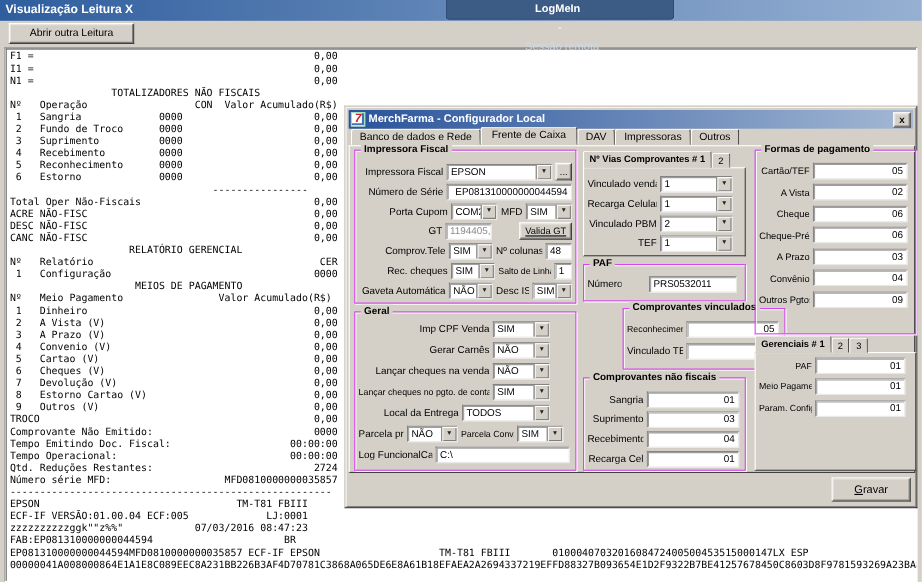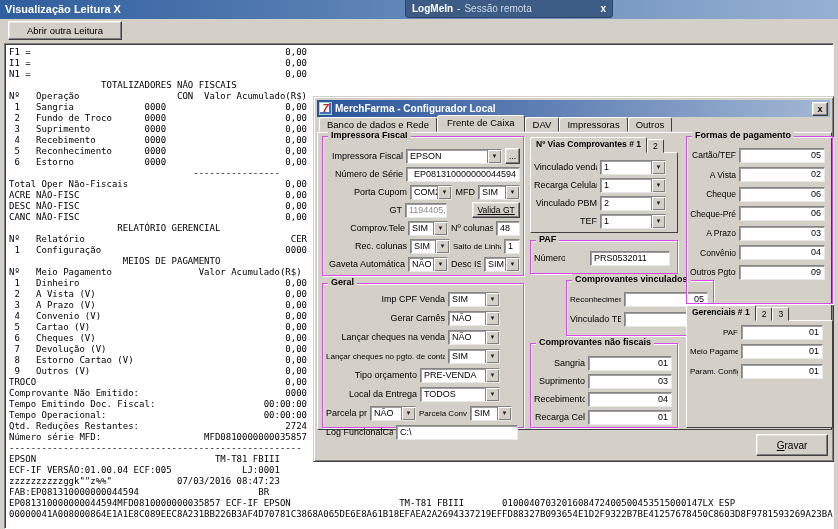--- a/index.html
+++ b/index.html
@@ -4,21 +4,21 @@
 <style>
   html,body{margin:0;padding:0;}
   .screen{position:relative;width:838px;height:529px;background:#d4d0c8;overflow:hidden;
           font-family:"Liberation Sans",sans-serif;-webkit-font-smoothing:none;}
   
   .main-titlebar{position:absolute;left:0;top:0;width:838px;height:19px;
     background:linear-gradient(90deg,#2f5e9e,#96b0d2);color:#fff;font-weight:bold;
     font-size:11px;line-height:19px;padding-left:5px;box-sizing:border-box;}
   .logmein{position:absolute;left:405px;top:0;width:208px;height:18px;background:#3d5c85;
     border:1px solid #2b436a;border-top:none;border-radius:0 0 4px 4px;color:#fff;
-    font-size:10px;line-height:17px;box-sizing:border-box;padding:0 6px;z-index:50;display:flex;align-items:center;}
+    font-size:10px;line-height:17px;box-sizing:border-box;padding:0 6px;z-index:50;display:flex;align-items:center;flex-direction:column;}
   .logmein .lm-brand{font-weight:bold;margin-right:4px;}
   .logmein .lm-sess{color:#cdd9e8;margin-left:4px;}
   .logmein .lm-x{margin-left:auto;font-weight:bold;font-size:10px;color:#fff;cursor:default;}
   .toolbar{position:absolute;left:0;top:19px;width:838px;height:24px;background:#d4d0c8;}
   .btn95{background:#d4d0c8;border:1px solid;border-color:#ffffff #404040 #404040 #ffffff;
     box-shadow:inset -1px -1px 0 #808080,inset 1px 1px 0 #e6e3de;
     font-family:"Liberation Sans",sans-serif;color:#000;cursor:default;box-sizing:border-box;padding:0;}
   .open-btn{position:absolute;left:8px;top:2px;width:114px;height:19px;font-size:9.5px;}
   .report-area{position:absolute;left:4px;top:43px;width:830px;height:486px;background:#fff;
     border:1px solid;border-color:#808080 #fff #fff #808080;box-sizing:border-box;
@@ -220,21 +220,21 @@
             <div class="frow">
               <span class="flabel">Comprov.Tele</span>
               <div class="combo" style="width: 40px;">
                 <span class="combo-val">SIM</span>
                 <span class="combo-btn">▼</span>
               </div>
               <span class="flabel" style="width: 42px; flex: 0 0 auto;">Nº colunas</span>
               <div class="field al" style="width: 24px;">48</div>
             </div>
             <div class="frow">
-              <span class="flabel">Rec. colunas</span>
+              <span class="flabel">Rec. cheques</span>
               <div class="combo" style="width: 40px;">
                 <span class="combo-val">SIM</span>
                 <span class="combo-btn">▼</span>
               </div>
               <span class="flabel" style="width: 48px; flex: 0 0 auto; font-size: 8px;">Salto de Linha</span>
               <div class="field al" style="width: 16px;">1</div>
             </div>
             <div class="frow">
               <span class="flabel">Gaveta Automática</span>
               <div class="combo" style="width: 40px;">
@@ -271,27 +271,20 @@
               <span class="flabel">Lançar cheques na venda</span>
               <div class="combo" style="width: 52px;">
                 <span class="combo-val">NÃO</span>
                 <span class="combo-btn">▼</span>
               </div>
             </div>
             <div class="frow" style="padding-right: 20px;">
               <span class="flabel" style="font-size: 8px;">Lançar cheques no pgto. de contas</span>
               <div class="combo" style="width: 52px;">
                 <span class="combo-val">SIM</span>
-                <span class="combo-btn">▼</span>
-              </div>
-            </div>
-            <div class="frow" style="padding-right: 20px;">
-              <span class="flabel">Tipo orçamento</span>
-              <div class="combo" style="width: 80px;">
-                <span class="combo-val">PRE-VENDA</span>
                 <span class="combo-btn">▼</span>
               </div>
             </div>
             <div class="frow" style="padding-right: 20px;">
               <span class="flabel">Local da Entrega</span>
               <div class="combo" style="width: 80px;">
                 <span class="combo-val">TODOS</span>
                 <span class="combo-btn">▼</span>
               </div>
             </div>

